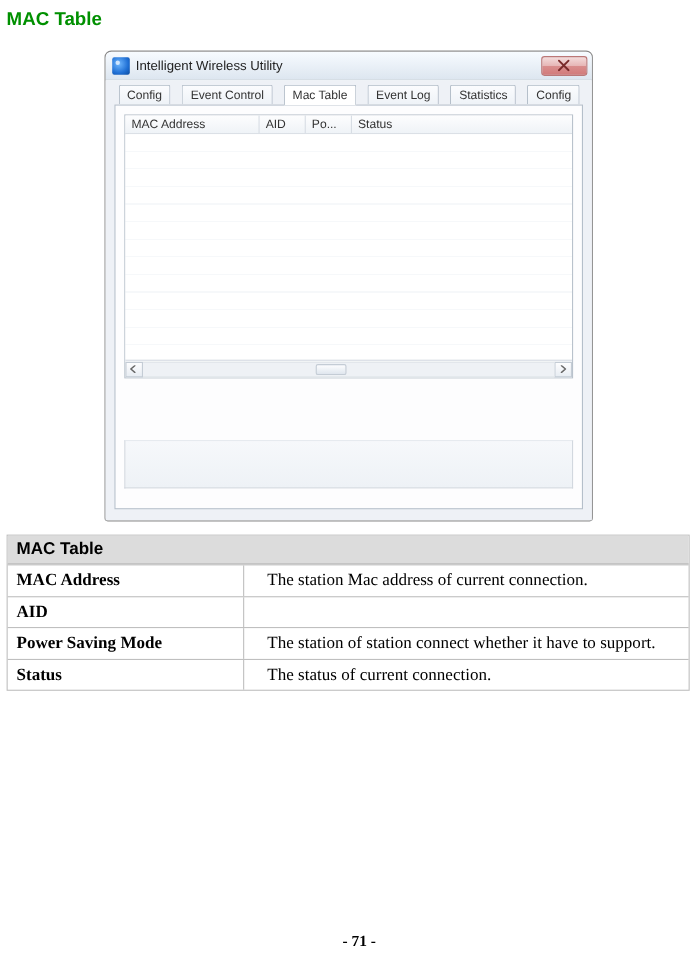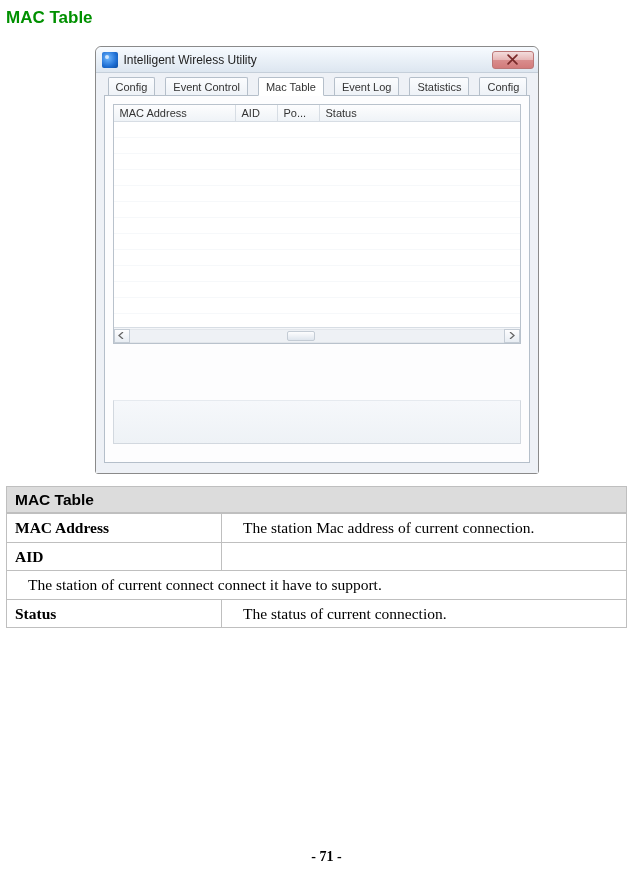--- a/index.html
+++ b/index.html
@@ -249,21 +249,22 @@
 <div class="desc-table">
   <div class="desc-head">MAC Table</div>
   <div class="desc-row">
     <div class="desc-key">MAC Address</div>
     <div class="desc-val">The station Mac address of current connection.</div>
   </div>
   <div class="desc-row">
     <div class="desc-key">AID</div>
   </div>
   <div class="desc-row">
-    <div class="desc-val">The station of current connect connect it have to support.</div>
+    <div class="desc-key">Power Saving Mode</div>
+    <div class="desc-val">The station of station connect whether it have to support.</div>
   </div>
   <div class="desc-row">
     <div class="desc-key">Status</div>
     <div class="desc-val">The status of current connection.</div>
   </div>
 </div>
 
 <div class="footer">- 71 -</div>
 
 </body></html>

